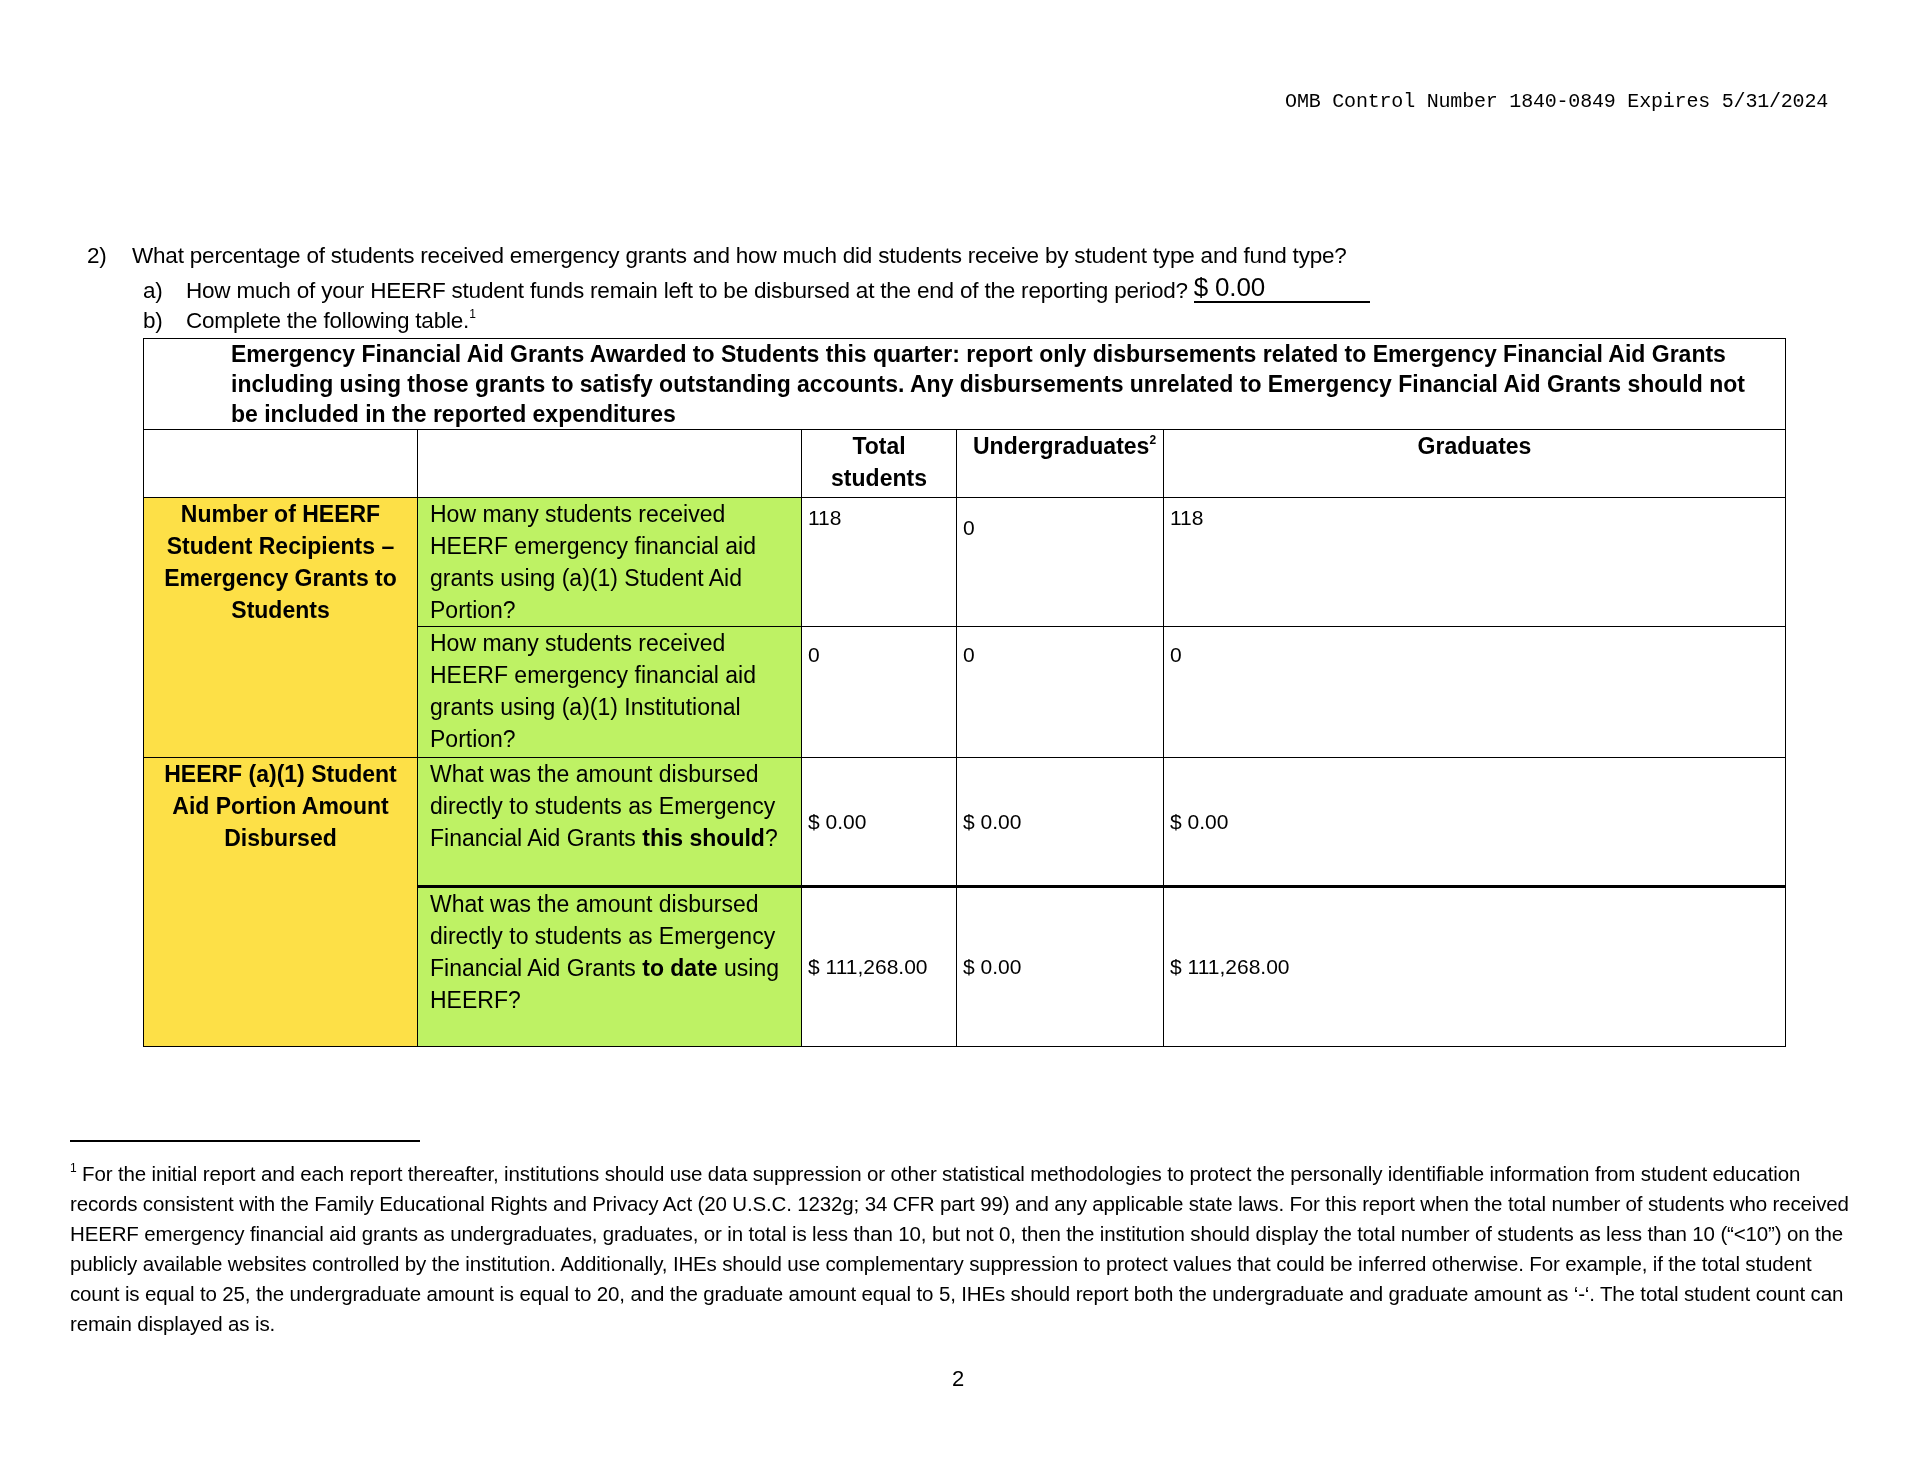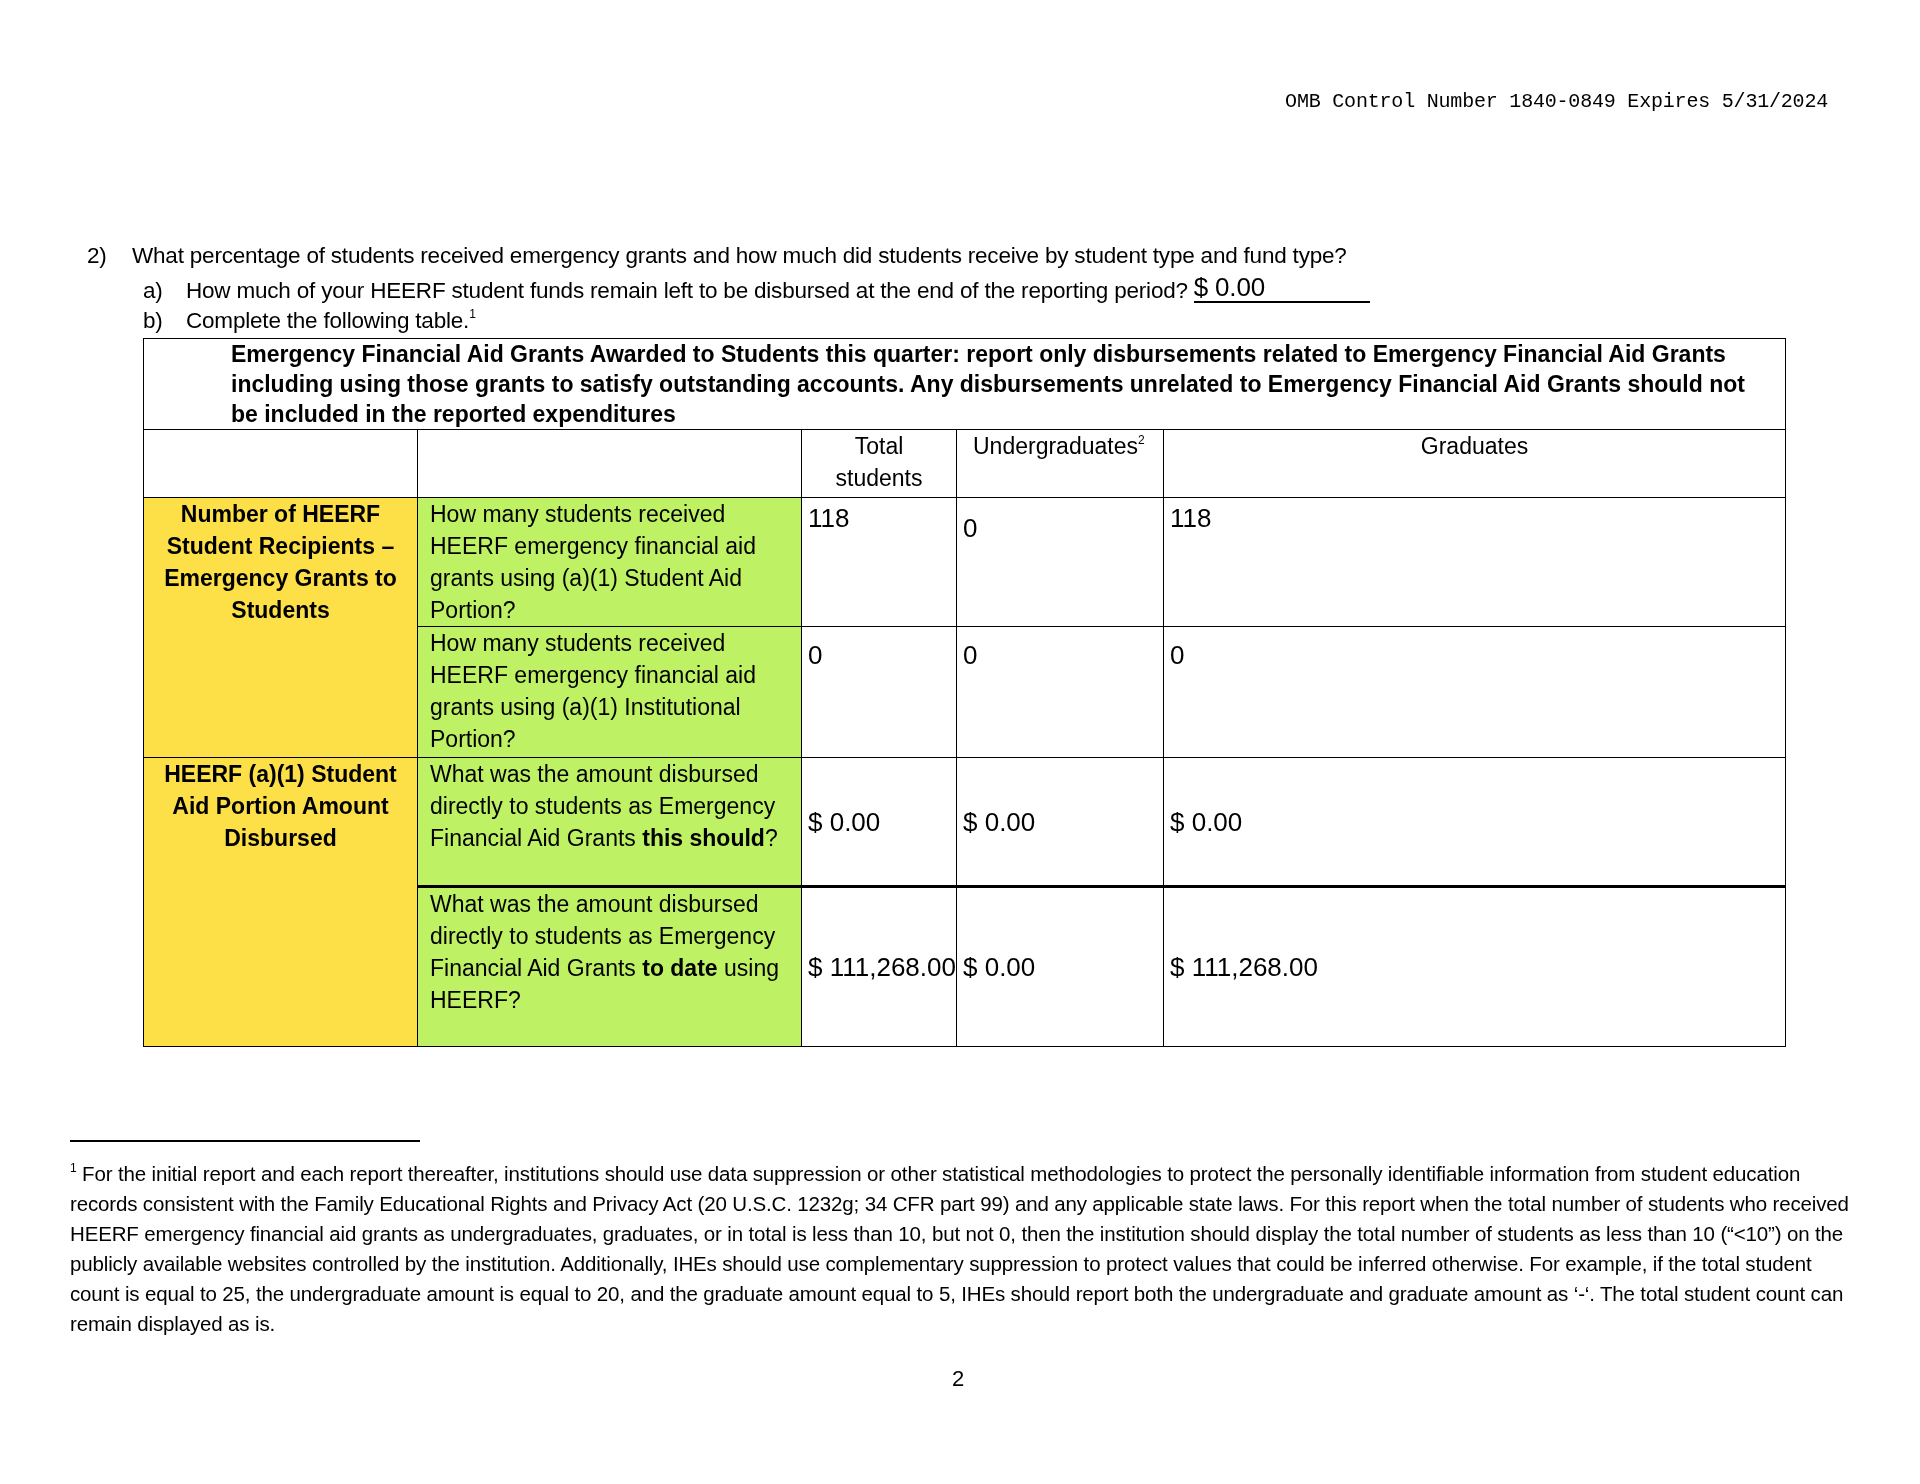--- a/index.html
+++ b/index.html
@@ -14,24 +14,24 @@
   .qb { top: 305px; left: 143px; }
   .qa .num, .qb .num { width: 43px; }
   .answer { display: inline-block; border-bottom: 2px solid #000; width: 176px; margin-left: 6px;
             font-family: "Liberation Sans", sans-serif; font-size: 26px; line-height: 28px; vertical-align: 2px; }
   sup { font-size: 12px; vertical-align: 10px; line-height: 0; }
 
   table.grid { position: absolute; left: 143px; top: 338px; width: 1642px; border-collapse: collapse;
                table-layout: fixed; font-size: 23px; }
   table.grid td { border: 1.6px solid #000; vertical-align: top; padding: 0 12px; line-height: 32px; }
   .banner { font-weight: bold; padding: 0 10px 0 87px !important; height: 89px; line-height: 30px !important; }
-  .hdr { font-weight: normal; text-align: center; height: 67px; }
+  .hdr { font-weight: bold; text-align: center; height: 67px; }
   .rowlabel { background: #fde047; font-weight: bold; text-align: center; }
   .rowq { background: #bef264; }
-  .val { font-family: "Liberation Sans", sans-serif; font-size: 26px; padding: 0 6px !important; white-space: nowrap; overflow: hidden; }
+  .val { font-family: "Liberation Sans", sans-serif; font-size: 21px; padding: 0 6px !important; white-space: nowrap; overflow: hidden; }
   .val-top { padding-top: 4px !important; }
   .val-mid { vertical-align: middle !important; }
   .thick-top td.tt { border-top: 3px solid #000; }
 
   .fn-rule { position: absolute; left: 70px; top: 1140px; width: 350px; height: 2px; background: #000; }
   .footnotes { position: absolute; left: 70px; top: 1159px; width: 1790px; font-size: 20.5px; line-height: 30px; letter-spacing: -0.15px; }
   .footnotes p { margin: 0; }
   .footnotes sup { font-size: 12px; vertical-align: 9px; }
   .pagenum { position: absolute; left: 952px; top: 1366px; font-size: 22px; }
 </style>

